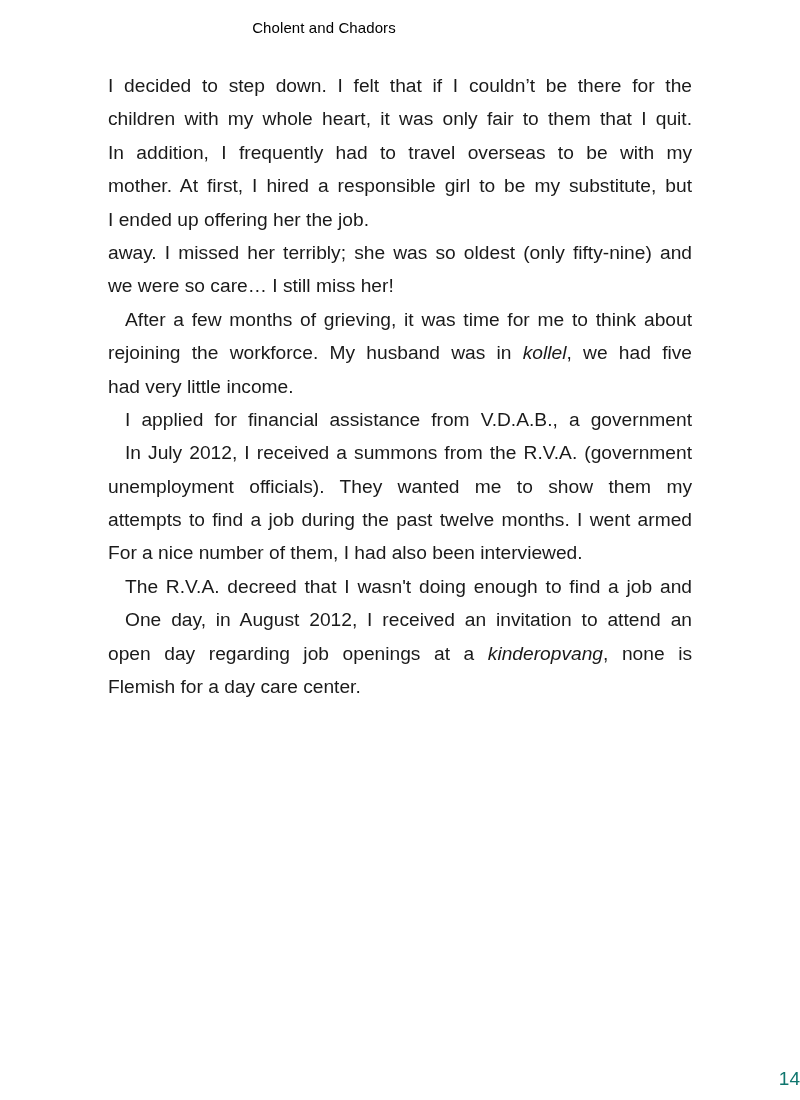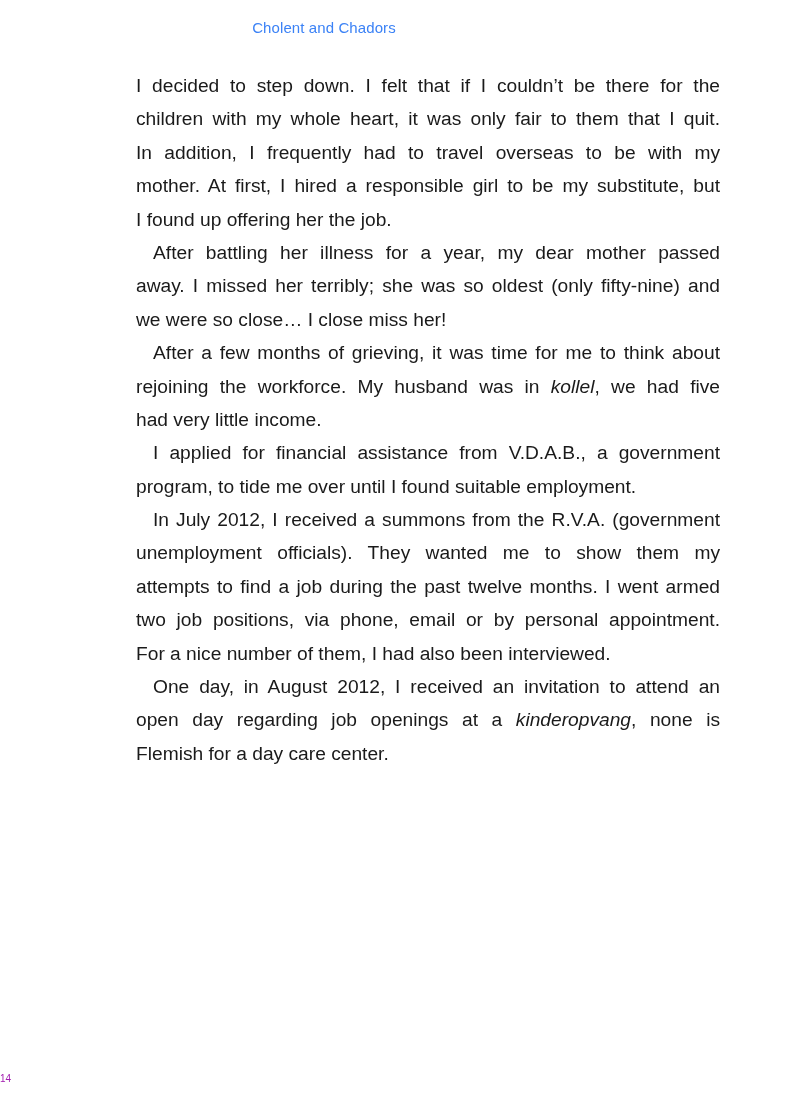--- a/index.html
+++ b/index.html
@@ -16,29 +16,28 @@
       color: #1a1a1a;
     }
     .running-header {
       position: absolute;
       top: 17px;
       left: 0;
       width: 648px;
       text-align: center;
       font-size: 15px;
       line-height: 22px;
-      color: #3b82f6;
+      color: #000000;
       letter-spacing: 0.1px;
     }
     .body-text {
       position: absolute;
       top: 69px;
       left: 108px;
       width: 584px;
-      margin-left: 28px;
     }
     .line {
       display: block;
       height: 33.4px;
       line-height: 33.4px;
       font-size: 19.2px;
       white-space: nowrap;
       text-align: justify;
       text-align-last: justify;
     }
@@ -50,62 +49,60 @@
       text-align-last: left;
     }
     .line .seg-it {
       font-style: italic;
     }
     .page-number {
       position: absolute;
       top: 1068px;
       left: 0;
       width: 800px;
-      text-align: left;
-      font-size: 10px;
+      text-align: right;
+      font-size: 19px;
       line-height: 22px;
-      color: #a21caf;
+      color: #0f766e;
     }
   </style>
 </head>
 <body>
 
 <div>
   <div class="running-header">Cholent and Chadors</div>
 
   <div class="body-text" id="body-text">
       <div class="paragraph">
         <span class="line"><span>I decided to step down. I felt that if I couldn’t be there for the</span></span>
         <span class="line"><span>children with my whole heart, it was only fair to them that I quit.</span></span>
         <span class="line"><span>In addition, I frequently had to travel overseas to be with my</span></span>
         <span class="line"><span>mother. At first, I hired a responsible girl to be my substitute, but</span></span>
-        <span class="line last"><span>I found up offering her the job.</span></span>
+        <span class="line last"><span>I ended up offering her the job.</span></span>
       </div>
       <div class="paragraph">
-        <span class="line indent"><span>After battling her illness for a year, my dear mother passed</span></span>
         <span class="line"><span>away. I missed her terribly; she was so oldest (only fifty-nine) and</span></span>
-        <span class="line last"><span>we were so close… I close miss her!</span></span>
+        <span class="line last"><span>we were so care… I still miss her!</span></span>
       </div>
       <div class="paragraph">
         <span class="line indent"><span>After a few months of grieving, it was time for me to think about</span></span>
         <span class="line"><span>rejoining the workforce. My husband was in </span><span class="seg-it">kollel</span><span>, we had five</span></span>
         <span class="line last"><span>had very little income.</span></span>
       </div>
       <div class="paragraph">
         <span class="line indent"><span>I applied for financial assistance from V.D.A.B., a government</span></span>
-        <span class="line last"><span>program, to tide me over until I found suitable employment.</span></span>
       </div>
       <div class="paragraph">
         <span class="line indent"><span>In July 2012, I received a summons from the R.V.A. (government</span></span>
         <span class="line"><span>unemployment officials). They wanted me to show them my</span></span>
         <span class="line"><span>attempts to find a job during the past twelve months. I went armed</span></span>
-        <span class="line"><span>two job positions, via phone, email or by personal appointment.</span></span>
         <span class="line last"><span>For a nice number of them, I had also been interviewed.</span></span>
       </div>
       <div class="paragraph">
+        <span class="line indent"><span>The R.V.A. decreed that I wasn't doing enough to find a job and</span></span>
       </div>
       <div class="paragraph">
         <span class="line indent"><span>One day, in August 2012, I received an invitation to attend an</span></span>
         <span class="line"><span>open day regarding job openings at a </span><span class="seg-it">kinderopvang</span><span>, none is</span></span>
         <span class="line last"><span>Flemish for a day care center.</span></span>
       </div>
     </div>
 
   <div class="page-number">14</div>
 </div>

